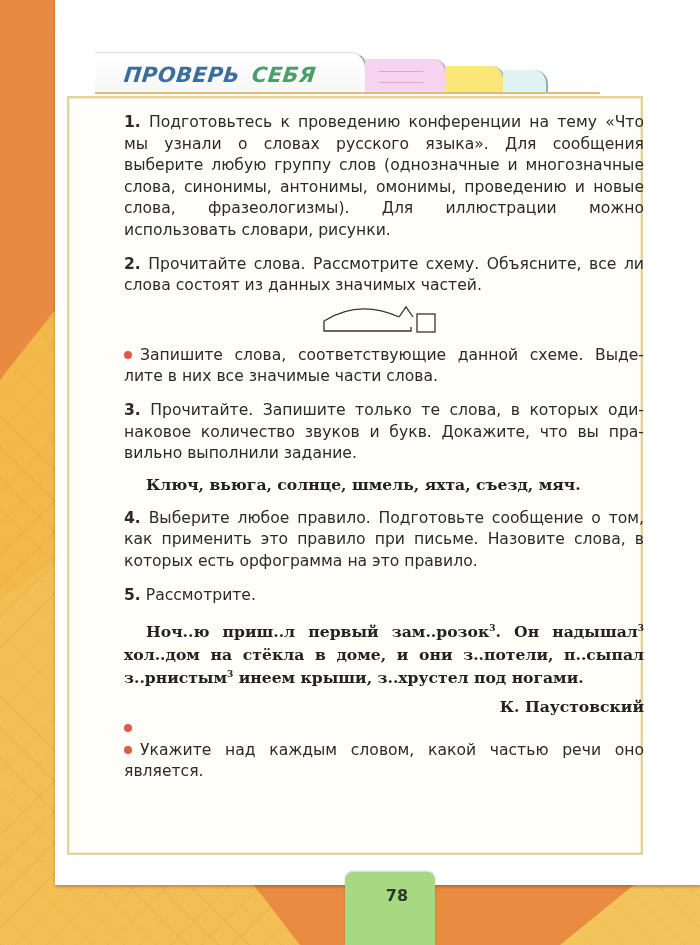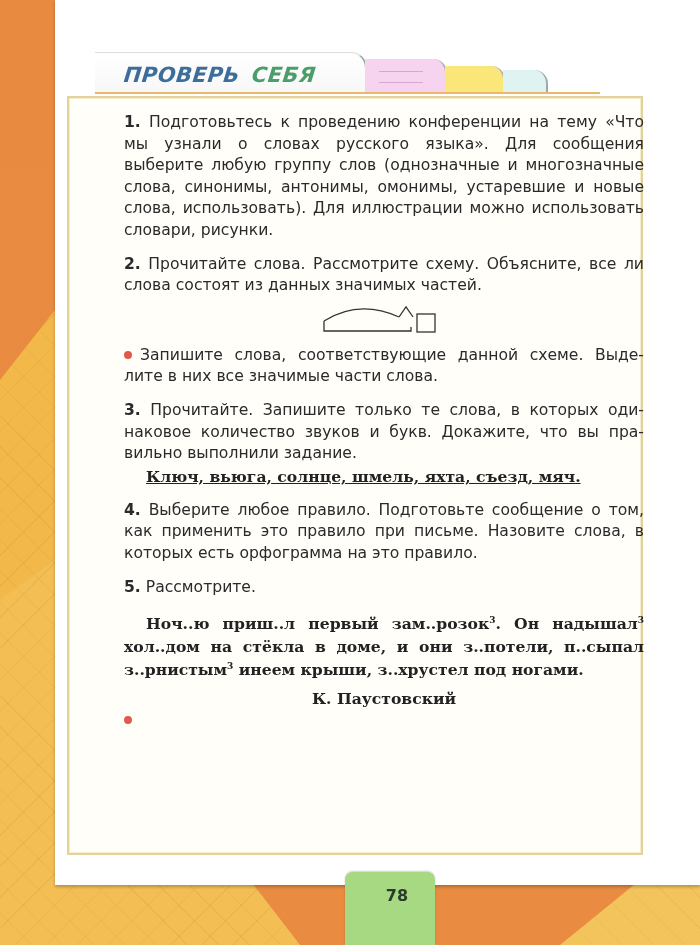--- a/index.html
+++ b/index.html
@@ -99,21 +99,21 @@
       font-family: "DejaVu Serif", serif; font-weight: bold; font-size: 15.6px;
       color: #222; line-height: 23px;
     }
     .indent { text-indent: 22px; }
     .bullet-line { position: relative; }
     .dot {
       display: inline-block; width: 8px; height: 8px; border-radius: 50%;
       background: #e05a4a; margin-right: 8px; vertical-align: 1px;
     }
     .scheme-wrap { text-align: center; height: 36px; margin: 4px 0 8px 0; }
-    .author { text-align: center; margin-top: 6px; }
+    .author { text-align: right; margin-top: 6px; }
     sup { font-size: 9px; line-height: 0; }
     
     .pgtab {
       position: absolute; left: 345px; top: 872px; width: 90px; height: 73px;
       background: #a6d982; border-top-left-radius: 8px; border-top-right-radius: 8px;
       box-shadow: 0 -1px 2px rgba(0,0,0,0.2);
     }
     .pgnum {
       position: absolute; left: 0; top: 14px; width: 104px; text-align: center;
       font-family: "DejaVu Sans", sans-serif; font-weight: bold; font-size: 16px; color: #2b3b2b;
@@ -139,21 +139,21 @@
   <span class="w1">ПРОВЕРЬ</span><span class="w2">СЕБЯ</span>
 </div>
 <div class="header-line"></div>
 
 <div class="frame"></div>
 
 <div class="content">
 
   <div class="task">
     <span class="num">1.</span>
-    <span>Подготовьтесь к проведению конференции на тему «Что мы узнали о словах русского языка». Для сообщения выберите любую группу слов (однозначные и многознач­ные слова, синонимы, антонимы, омонимы, устаревшие и новые слова, использовать). Для иллюстрации можно использовать словари, рисунки.</span>
+    <span>Подготовьтесь к проведению конференции на тему «Что мы узнали о словах русского языка». Для сообщения выберите любую группу слов (однозначные и многознач­ные слова, синонимы, антонимы, омонимы, проведению и новые слова, фразеологизмы). Для иллюстрации можно использовать словари, рисунки.</span>
   </div>
 
   <div class="task" style="">
     <span class="num">2.</span>
     <span>Прочитайте слова. Рассмотрите схему. Объясните, все ли слова состоят из данных значимых частей.</span>
     <div class="scheme-wrap">
       <svg width="130" height="34" viewBox="0 0 130 34">
 
         <path d="M5 20 Q40 -2 80 16" fill="none" stroke="#333" stroke-width="1.3"></path>
 
@@ -165,36 +165,39 @@
       </svg>
     </div>
     <div class="bullet-line" style="margin-top:6px;">
       <span class="dot"></span><span>Запишите слова, соответствующие данной схеме. Выде­лите в них все значимые части слова.</span>
     </div>
   </div>
 
   <div class="task" style="margin-top:12px;">
     <span class="num">3.</span>
     <span>Прочитайте. Запишите только те слова, в которых оди­наковое количество звуков и букв. Докажите, что вы пра­вильно выполнили задание.</span>
-    <div class="serif indent" style="margin-top:0;text-decoration:underline;">Ключ, вьюга, солнце, шмель, яхта, съезд, мяч.</div>
+    <div class="serif indent" style="margin-top:8px;">Ключ, вьюга, солнце, шмель, яхта, съезд, мяч.</div>
   </div>
 
   <div class="task">
     <span class="num">4.</span>
     <span>Выберите любое правило. Подготовьте сообщение о том, как применить это правило при письме. Назовите слова, в которых есть орфограмма на это правило.</span>
   </div>
 
   <div class="task">
     <span class="num">5.</span>
     <span>Рассмотрите.</span>
     <div class="serif indent" style="margin-top:14px;">
       <span>Ноч..ю приш..л первый зам..розок</span><sup>3</sup><span>. Он надышал</span><sup>3</sup><span> хол..дом на стёкла в доме, и они з..потели, п..­сыпал з..рнистым</span><sup>3</sup><span> инеем крыши, з..хрустел под ногами.</span>
     </div>
     <div class="serif author">К. Паустовский</div>
     <div class="bullet-line">
       <span class="dot"></span>
     </div>
+    <div class="bullet-line">
+      <span class="dot"></span><span>Укажите над каждым словом, какой частью речи оно является.</span>
+    </div>
   </div>
 </div>
 
 <div class="pgtab">
   <div class="pgnum">78</div>
 </div>
 
 </body></html>

